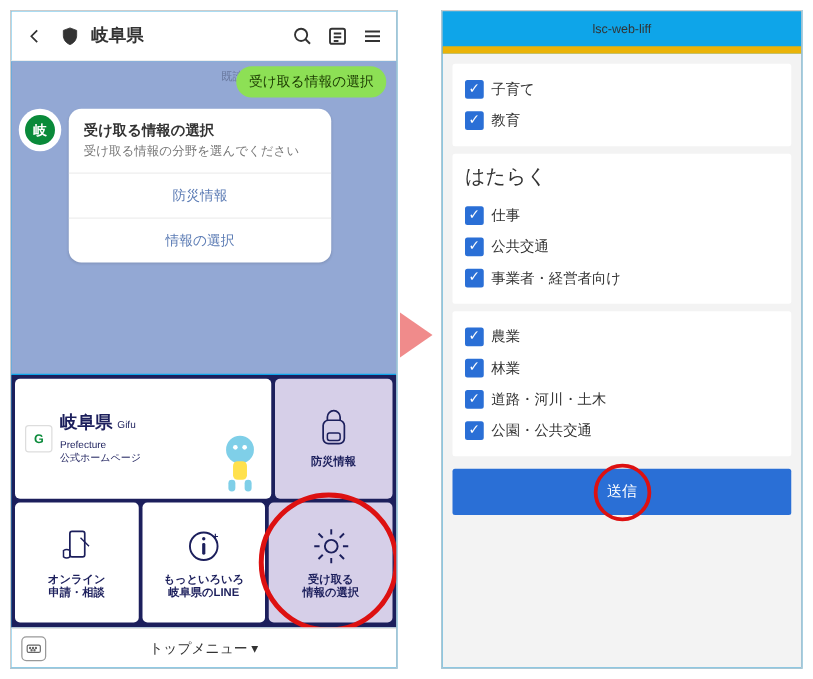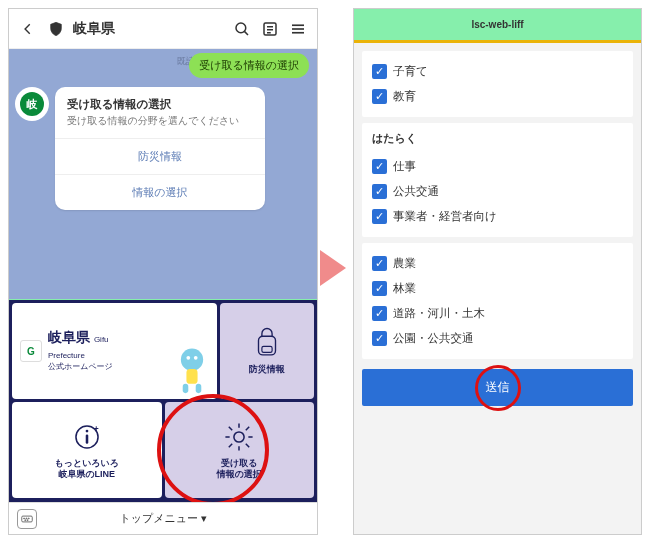--- a/index.html
+++ b/index.html
@@ -7,21 +7,21 @@
     width: 650px; height: 543px;
     font-family: -apple-system, "Hiragino Sans", "Hiragino Kaku Gothic ProN", Meiryo, sans-serif;
     background: #fff;
     position: relative;
     font-size: 12px;
     color: #333;
   }
   .phone {
     position: absolute;
     border: 1px solid #ccc;
-    background: #86efac;
+    background: #0ea5e9;
     overflow: hidden;
   }
   .phone-left { left: 8px; top: 8px; width: 310px; height: 527px; }
   .phone-right { left: 353px; top: 8px; width: 289px; height: 527px; }
 
   
   .left-header {
     height: 40px;
     display: flex; align-items: center;
     padding: 0 8px;
@@ -141,31 +141,31 @@
     position:absolute; left:320px; top:250px;
     width:0; height:0;
     border-top:18px solid transparent;
     border-bottom:18px solid transparent;
     border-left:26px solid #f08b8b;
   }
 
   
   .right-header {
     height:34px; display:flex; align-items:center; justify-content:center;
-    font-size:10px; font-weight:700; border-bottom:3px solid #eab308;
+    font-size:10px; font-weight:400; border-bottom:6px solid #eab308;
   }
   .right-body {
     background:#f3f3f3;
     height: calc(100% - 34px);
     overflow:hidden;
     display:flex; flex-direction:column;
   }
   .section { background:#fff; margin:6px 8px 0; padding:8px 10px; border-radius:2px; }
   .section.first { margin-top:8px; }
-  .sec-title { font-size:11px; font-weight:700; margin-bottom:8px; }
+  .sec-title { font-size:16px; font-weight:400; margin-bottom:8px; }
   .check-row { display:flex; align-items:center; gap:6px; font-size:11.5px; color:#333; padding:5px 0;}
   .cb {
     width:15px; height:15px; border:2px solid #2a6fd6; border-radius:2px;
     background:#2a6fd6; display:flex; align-items:center; justify-content:center;
     color:#fff; font-size:11px; line-height:1;
   }
   .submit-wrap { margin:10px 8px; }
   .submit {
     width:100%; background:#2a6fd6; color:#fff;
     border:none; padding:10px 16px; font-size:12px; border-radius:2px;
@@ -254,20 +254,29 @@
           <rect x="10" y="12" width="20" height="22" rx="5" fill="none" stroke="#1c1f5c" stroke-width="1.6"></rect>
           <path d="M14 12 v-3 a6 6 0 0 1 12 0 v3" fill="none" stroke="#1c1f5c" stroke-width="1.6"></path>
           <rect x="14" y="24" width="12" height="7" rx="2" fill="none" stroke="#1c1f5c" stroke-width="1.4"></rect>
         </svg>
         <span style="white-space:pre">防災情報</span>
       </div>
     </div>
     <div class="rm-row rm-row2">
       <div class="rm-cell small">
         <svg class="cell-icon" viewBox="0 0 40 40">
+          <rect x="14" y="6" width="14" height="24" rx="2" fill="none" stroke="#1c1f5c" stroke-width="1.6"></rect>
+          <path d="M8 24 q3 -2 6 0 v6 q-3 2 -6 0 z" fill="none" stroke="#1c1f5c" stroke-width="1.4"></path>
+          <line x1="24" y1="12" x2="32" y2="20" stroke="#1c1f5c" stroke-width="1.4"></line>
+        </svg>
+        <span style="white-space:pre">オンライン
+申請・相談</span>
+      </div>
+      <div class="rm-cell small">
+        <svg class="cell-icon" viewBox="0 0 40 40">
           <circle cx="20" cy="20" r="13" fill="none" stroke="#1c1f5c" stroke-width="1.8"></circle>
           <circle cx="20" cy="13" r="1.6" fill="#1c1f5c"></circle>
           <rect x="18.5" y="17" width="3" height="11" rx="1.4" fill="#1c1f5c"></rect>
           <text x="28" y="14" font-size="10" fill="#1c1f5c" font-weight="700">+</text>
         </svg>
         <span style="white-space:pre">もっといろいろ
 岐阜県のLINE</span>
       </div>
       <div class="rm-cell accent small">
         <svg class="cell-icon" viewBox="0 0 40 40">

